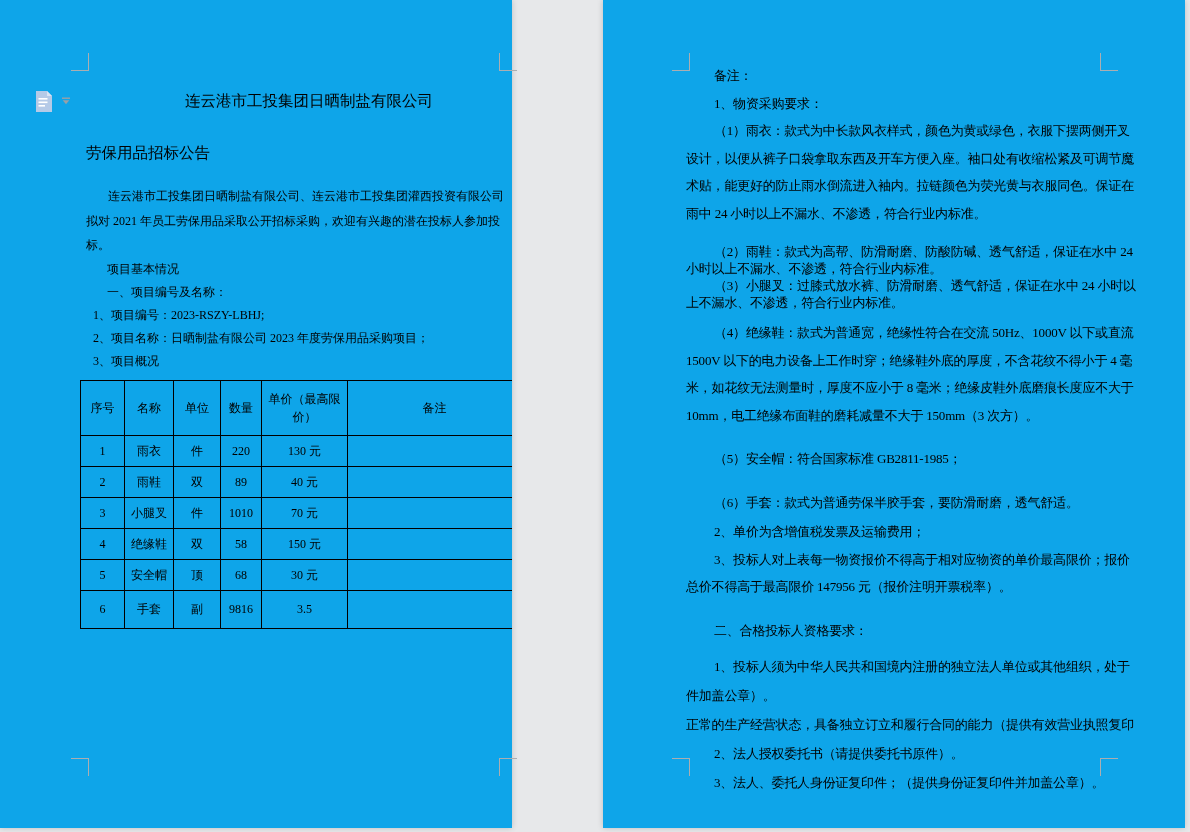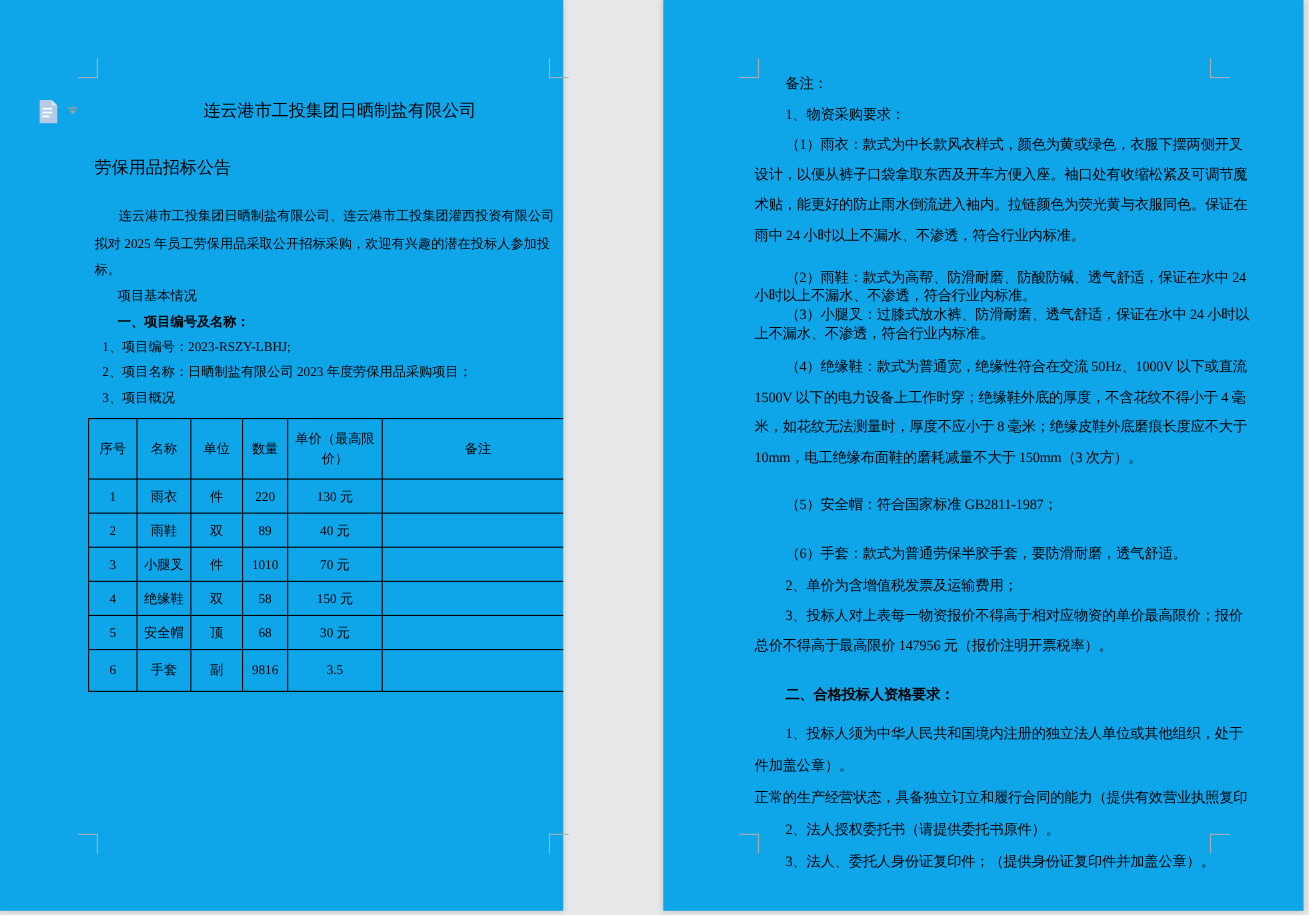--- a/index.html
+++ b/index.html
@@ -31,21 +31,21 @@
 
   
   #p1-content{position:absolute;left:86px;top:86px;width:446px;font-size:12px;line-height:24.5px}
   .t1{font-size:15.5px;line-height:22px;text-align:center;margin:4px 0 30px;white-space:nowrap}
   .t2{font-size:15.5px;line-height:22px;text-align:left;margin:0 0 20px;white-space:nowrap}
   .p1line{line-height:24.5px;white-space:nowrap}
   .p1item{line-height:23px;white-space:nowrap}
   .fi22{text-indent:22px}
   .ind18{padding-left:21px}
   .ind05{padding-left:7px}
-  .bold{font-weight:bold}
+  .bold{font-weight:normal}
 
   
   table.items{border-collapse:collapse;table-layout:fixed;width:441px;margin:7px 0 0 -6px}
   table.items th,table.items td{
     border:1.5px solid #000;text-align:center;vertical-align:middle;
     padding:0;font-size:12px;font-weight:400;line-height:18px;overflow:hidden;
   }
   table.items thead th{height:54px}
   table.items td{height:30px}
   table.items tr.last td{height:37px}
@@ -74,21 +74,21 @@
     <svg class="dd" width="10" height="8" viewBox="0 0 10 8">
       <rect x="1" y="0.5" width="8" height="1.4" fill="#9aa0a6"></rect>
       <path d="M1.7 3.2 h6.6 l-3.3 4 z" fill="#9aa0a6"></path>
     </svg>
   </div>
   <div id="p1-content">
       <div class="t1">连云港市工投集团日晒制盐有限公司</div>
       <div class="t2">劳保用品招标公告</div>
       <div>
         <div class="p1line fi22">连云港市工投集团日晒制盐有限公司、连云港市工投集团灌西投资有限公司</div>
-        <div class="p1line">拟对 2025 年员工劳保用品采取公开招标采购，欢迎有兴趣的潜在投标人参加投</div>
+        <div class="p1line">拟对 2021 年员工劳保用品采取公开招标采购，欢迎有兴趣的潜在投标人参加投</div>
         <div class="p1line">标。</div>
       </div>
       <div class="p1item ind18">项目基本情况</div>
       <div class="p1item ind18 bold">一、项目编号及名称：</div>
       <div class="p1item ind05">1、项目编号：2023-RSZY-LBHJ;</div>
       <div class="p1item ind05">2、项目名称：日晒制盐有限公司 2023 年度劳保用品采购项目；</div>
       <div class="p1item ind05">3、项目概况</div>
       <table class="items">
         <colgroup>
           <col style="width: 44px;">
@@ -184,21 +184,21 @@
         <div class="fi">（3）小腿叉：过膝式放水裤、防滑耐磨、透气舒适，保证在水中 24 小时以</div>
         <div>上不漏水、不渗透，符合行业内标准。</div>
       </div>
       <div class="p2b mt8">
         <div class="fi">（4）绝缘鞋：款式为普通宽，绝缘性符合在交流 50Hz、1000V 以下或直流</div>
         <div>1500V 以下的电力设备上工作时穿；绝缘鞋外底的厚度，不含花纹不得小于 4 毫</div>
         <div>米，如花纹无法测量时，厚度不应小于 8 毫米；绝缘皮鞋外底磨痕长度应不大于</div>
         <div>10mm，电工绝缘布面鞋的磨耗减量不大于 150mm（3 次方）。</div>
       </div>
       <div class="p2b mt6">
-        <div class="fi">（5）安全帽：符合国家标准 GB2811-1987；</div>
+        <div class="fi">（5）安全帽：符合国家标准 GB2811-1985；</div>
       </div>
       <div class="p2b mt6">
         <div class="fi">（6）手套：款式为普通劳保半胶手套，要防滑耐磨，透气舒适。</div>
       </div>
       <div class="p2b mt2">
         <div class="fi">2、单价为含增值税发票及运输费用；</div>
       </div>
       <div class="p2b ">
         <div class="fi">3、投标人对上表每一物资报价不得高于相对应物资的单价最高限价；报价</div>
         <div>总价不得高于最高限价 147956 元（报价注明开票税率）。</div>

